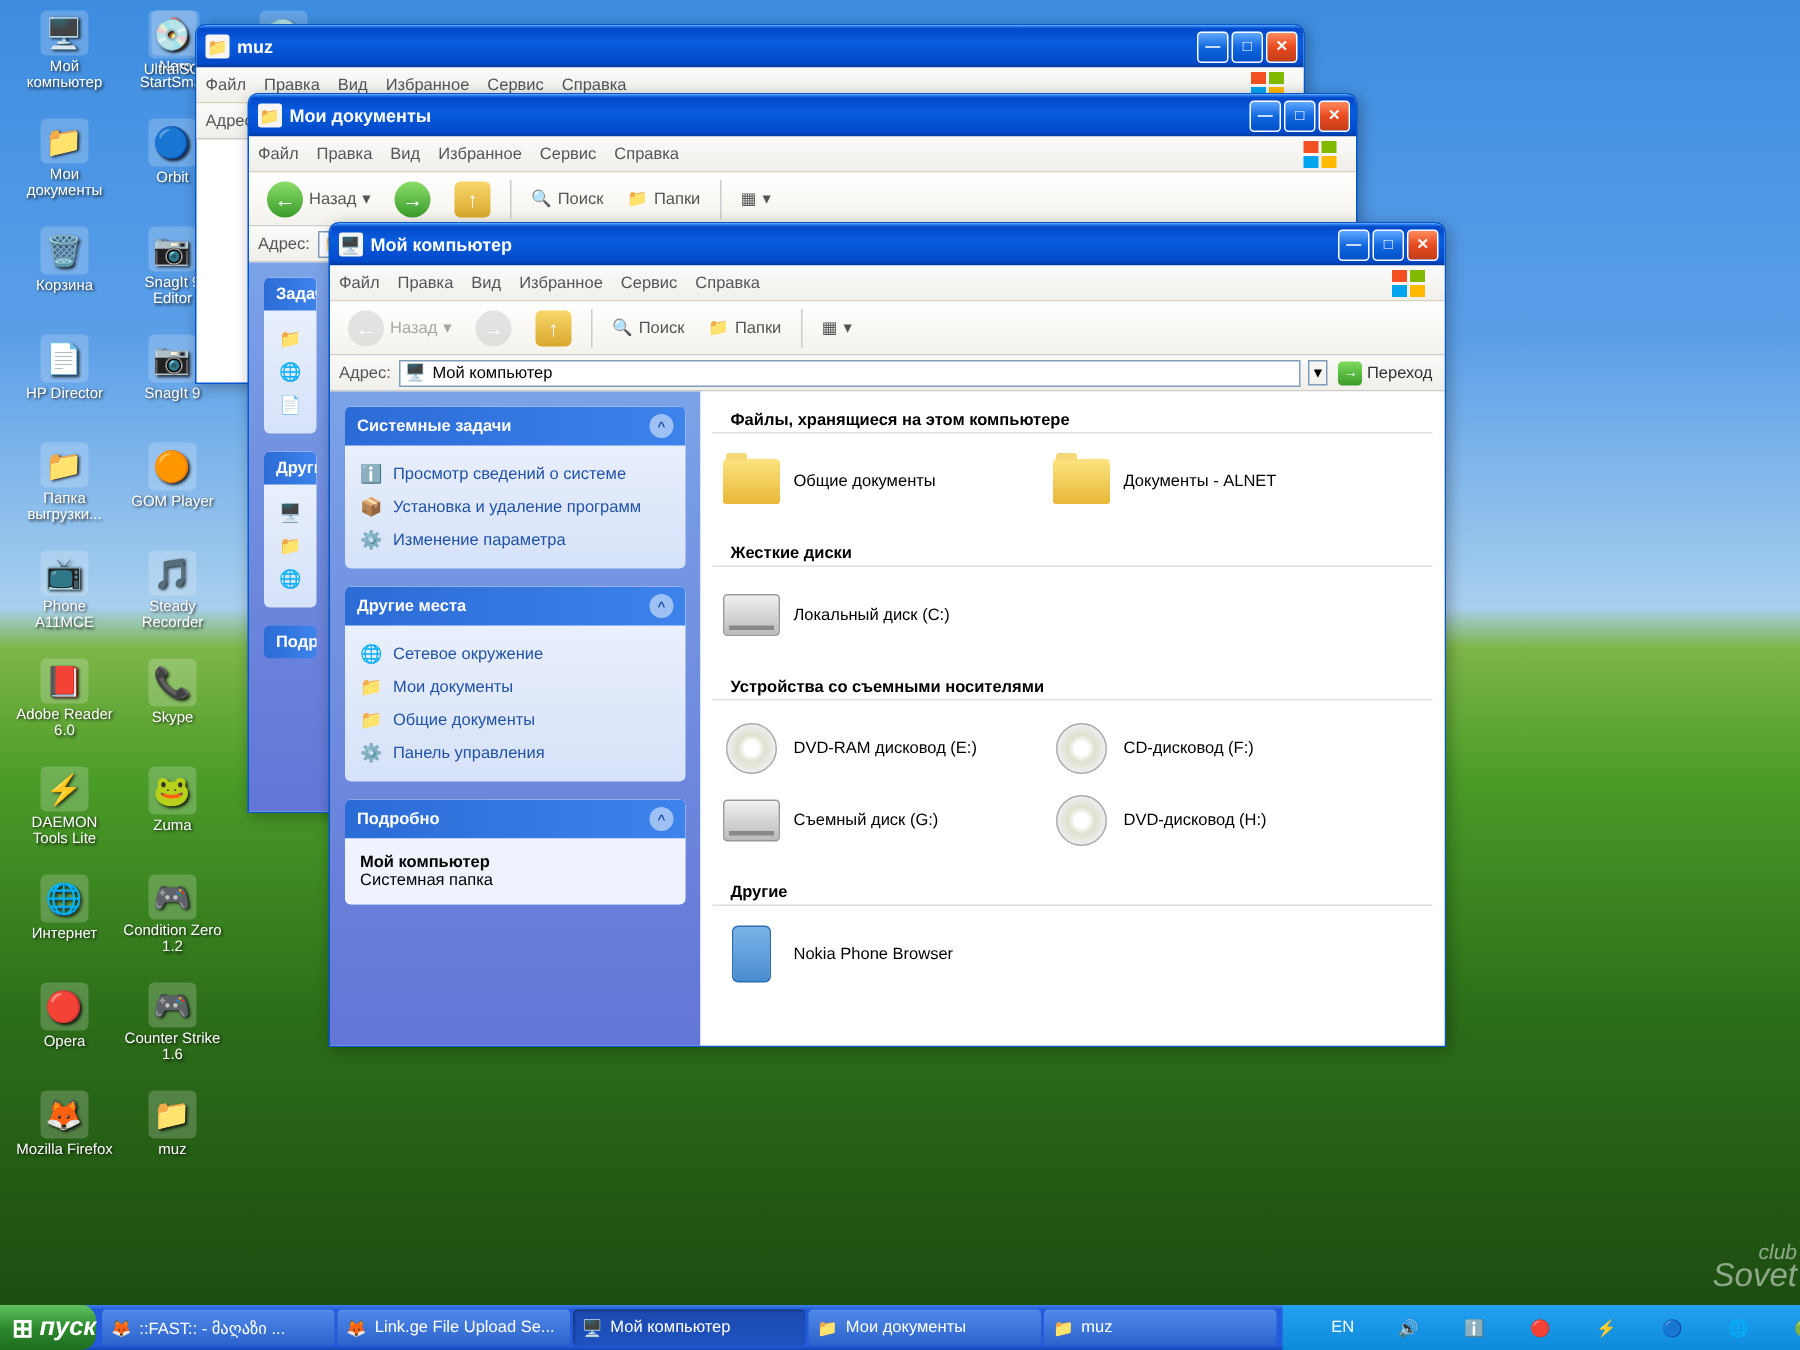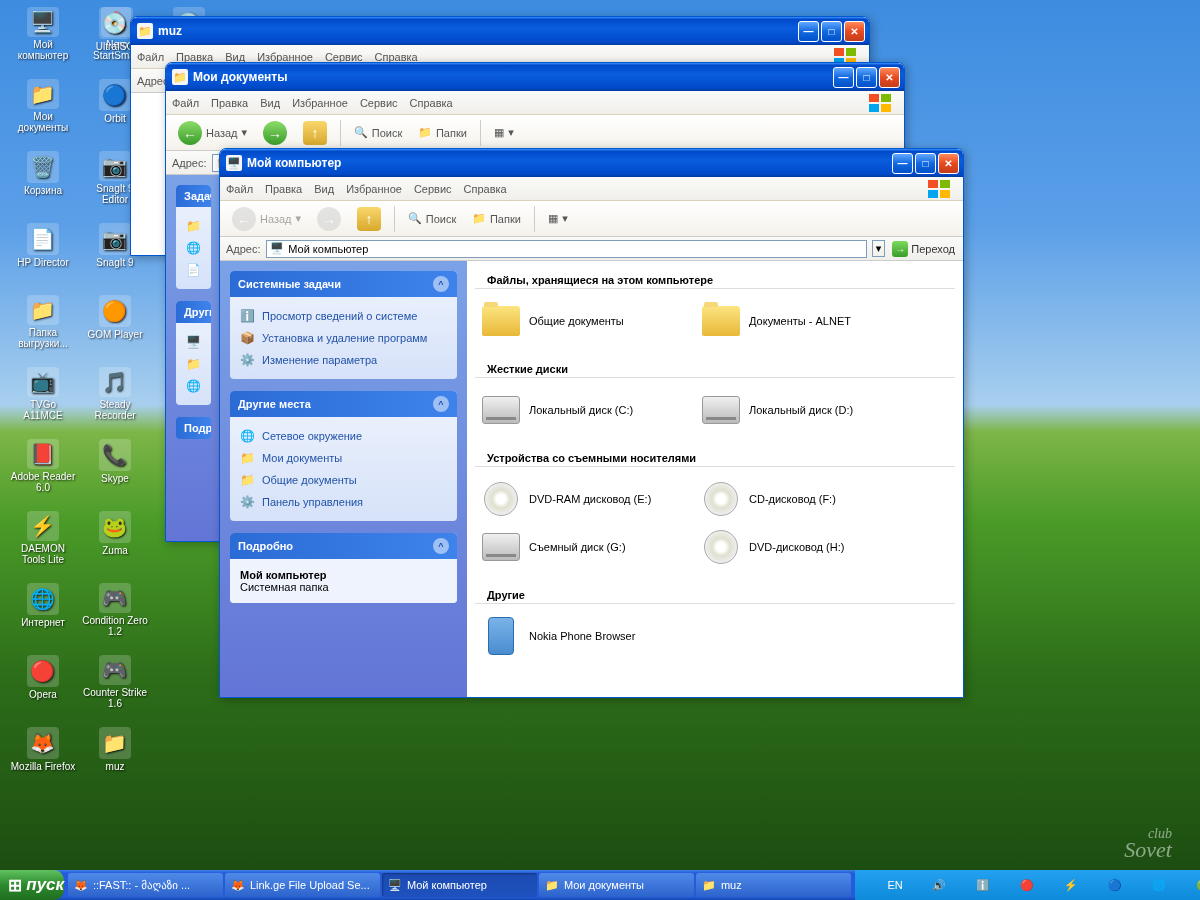--- a/index.html
+++ b/index.html
@@ -262,25 +262,25 @@
     background: linear-gradient(to bottom, #23a0f0 0%, #0e8adb 100%);
     display:flex; align-items:center;
     padding: 0 8px;
     gap: 4px;
     color: white;
   }
   .tray-ico { width:16px;height:16px;display:flex;align-items:center;justify-content:center;font-size:11px;margin-left:24px; }
   
   .watermark {
     position: absolute;
-    right: 28px; bottom: 40px;
+    right: 2px; bottom: 40px;
     color: rgba(255,255,255,0.5);
     font-style: italic;
     font-size: 22px;
-    font-family: Liberation Serif, serif;
+    font-family: Liberation Sans, sans-serif;
     text-align: right;
     line-height: 0.9;
   }
   
   .folder-ico { background: linear-gradient(to bottom, #fce480, #e8b838); width:38px;height:30px;border-radius:3px 3px 2px 2px; position:relative; }
   .folder-ico::before { content:''; position:absolute;top:-4px;left:2px;width:14px;height:5px;background:#f5d877;border-radius:2px 2px 0 0; }
   .drive-ico { width:38px;height:28px;background:linear-gradient(to bottom,#f0f0f0,#bbb);border-radius:3px;border:1px solid #999;position:relative; }
   .drive-ico::after {content:'';position:absolute;bottom:3px;left:3px;right:3px;height:3px;background:#888;}
   .cd-ico { width:34px;height:34px;border-radius:17px;background:radial-gradient(circle,#fff 20%,#e0e0d0 40%,#eee 70%);border:1px solid #aaa; }
   .phone-ico { width:26px;height:38px;background:linear-gradient(to bottom,#7ab3e8,#4a8cd0);border-radius:4px;border:1px solid #2a6cb0; }
@@ -304,21 +304,21 @@
   <div class="desktop-icon">
       <div class="icon-img">📄</div>
       <span>HP Director</span>
     </div>
   <div class="desktop-icon">
       <div class="icon-img">📁</div>
       <span>Папка выгрузки...</span>
     </div>
   <div class="desktop-icon">
       <div class="icon-img">📺</div>
-      <span>TVGo A11MCE</span>
+      <span>Phone A11MCE</span>
     </div>
   <div class="desktop-icon">
       <div class="icon-img">📕</div>
       <span>Adobe Reader 6.0</span>
     </div>
   <div class="desktop-icon">
       <div class="icon-img">⚡</div>
       <span>DAEMON Tools Lite</span>
     </div>
   <div class="desktop-icon">
@@ -655,26 +655,20 @@
           </div>
       </div>
       <div class="section-header">Жесткие диски</div>
       <div class="items-grid">
         <div class="file-item">
             <div class="file-icon">
               <div class="drive-ico"></div>
             </div>
             <div class="file-label">Локальный диск (C:)</div>
           </div>
-        <div class="file-item">
-            <div class="file-icon">
-              <div class="drive-ico"></div>
-            </div>
-            <div class="file-label">Локальный диск (D:)</div>
-          </div>
       </div>
       <div class="section-header">Устройства со съемными носителями</div>
       <div class="items-grid">
         <div class="file-item">
             <div class="file-icon">
               <div class="cd-ico"></div>
             </div>
             <div class="file-label">DVD-RAM дисковод (E:)</div>
           </div>
         <div class="file-item">

